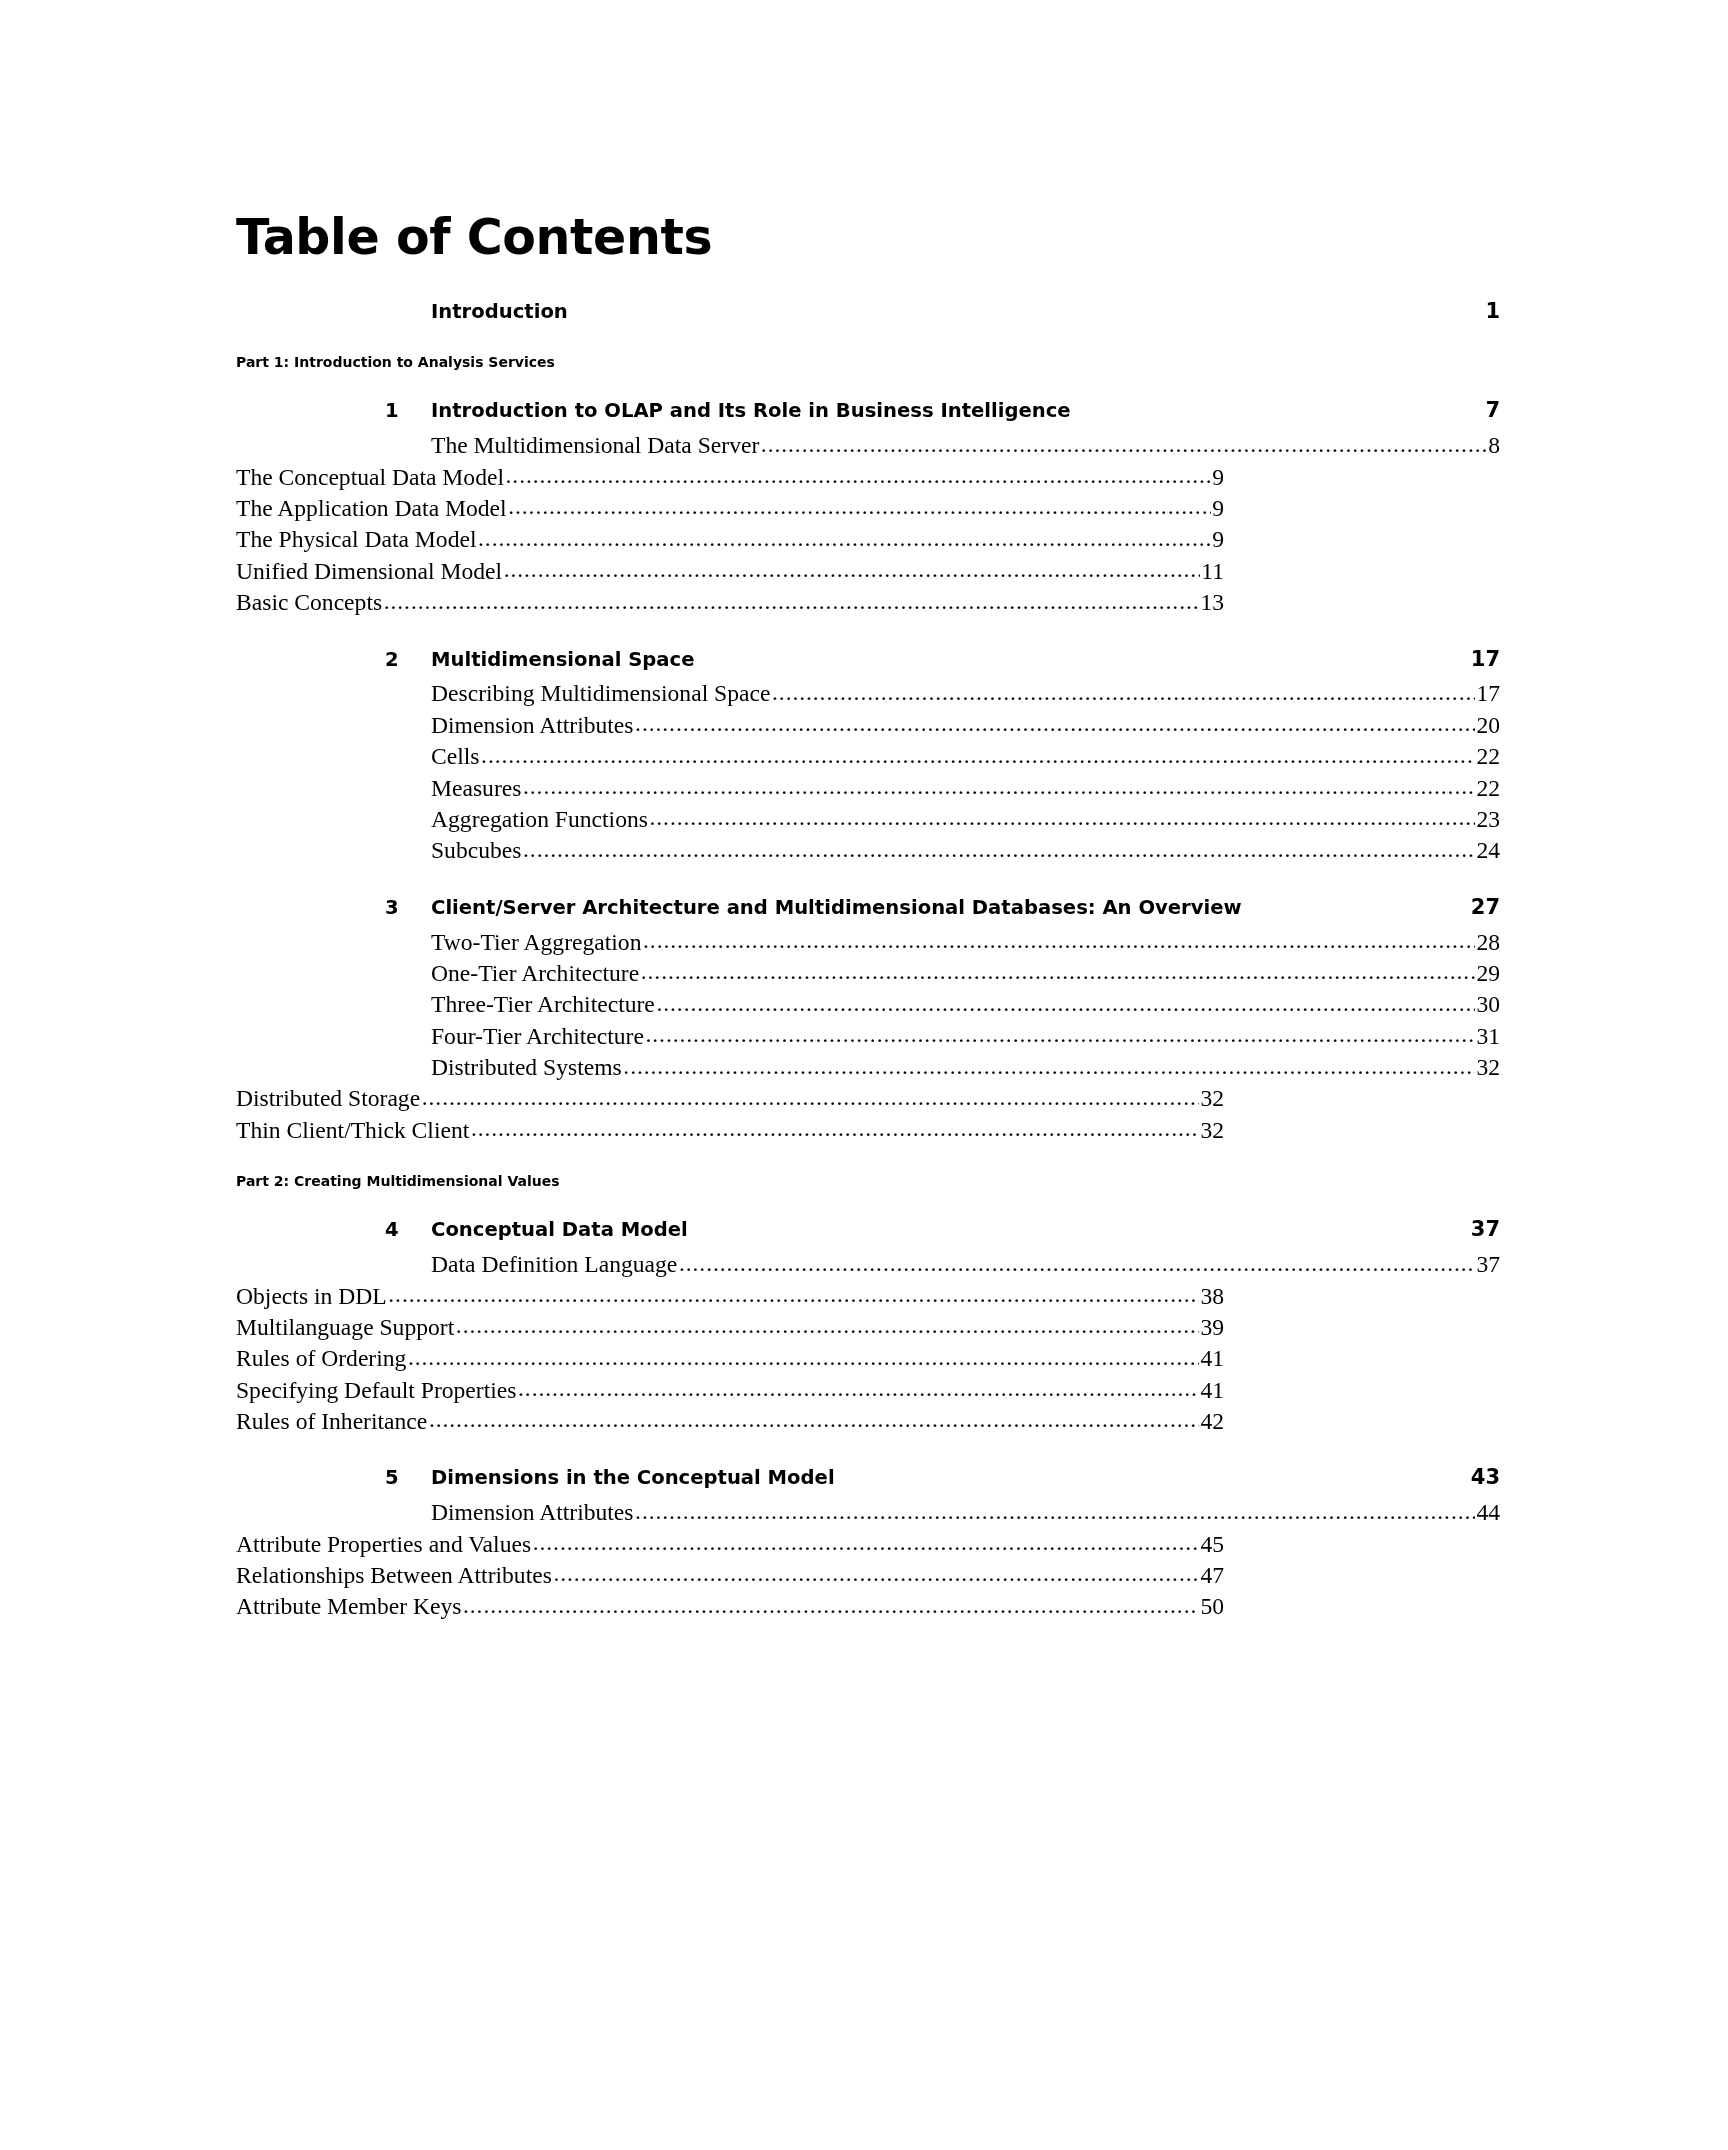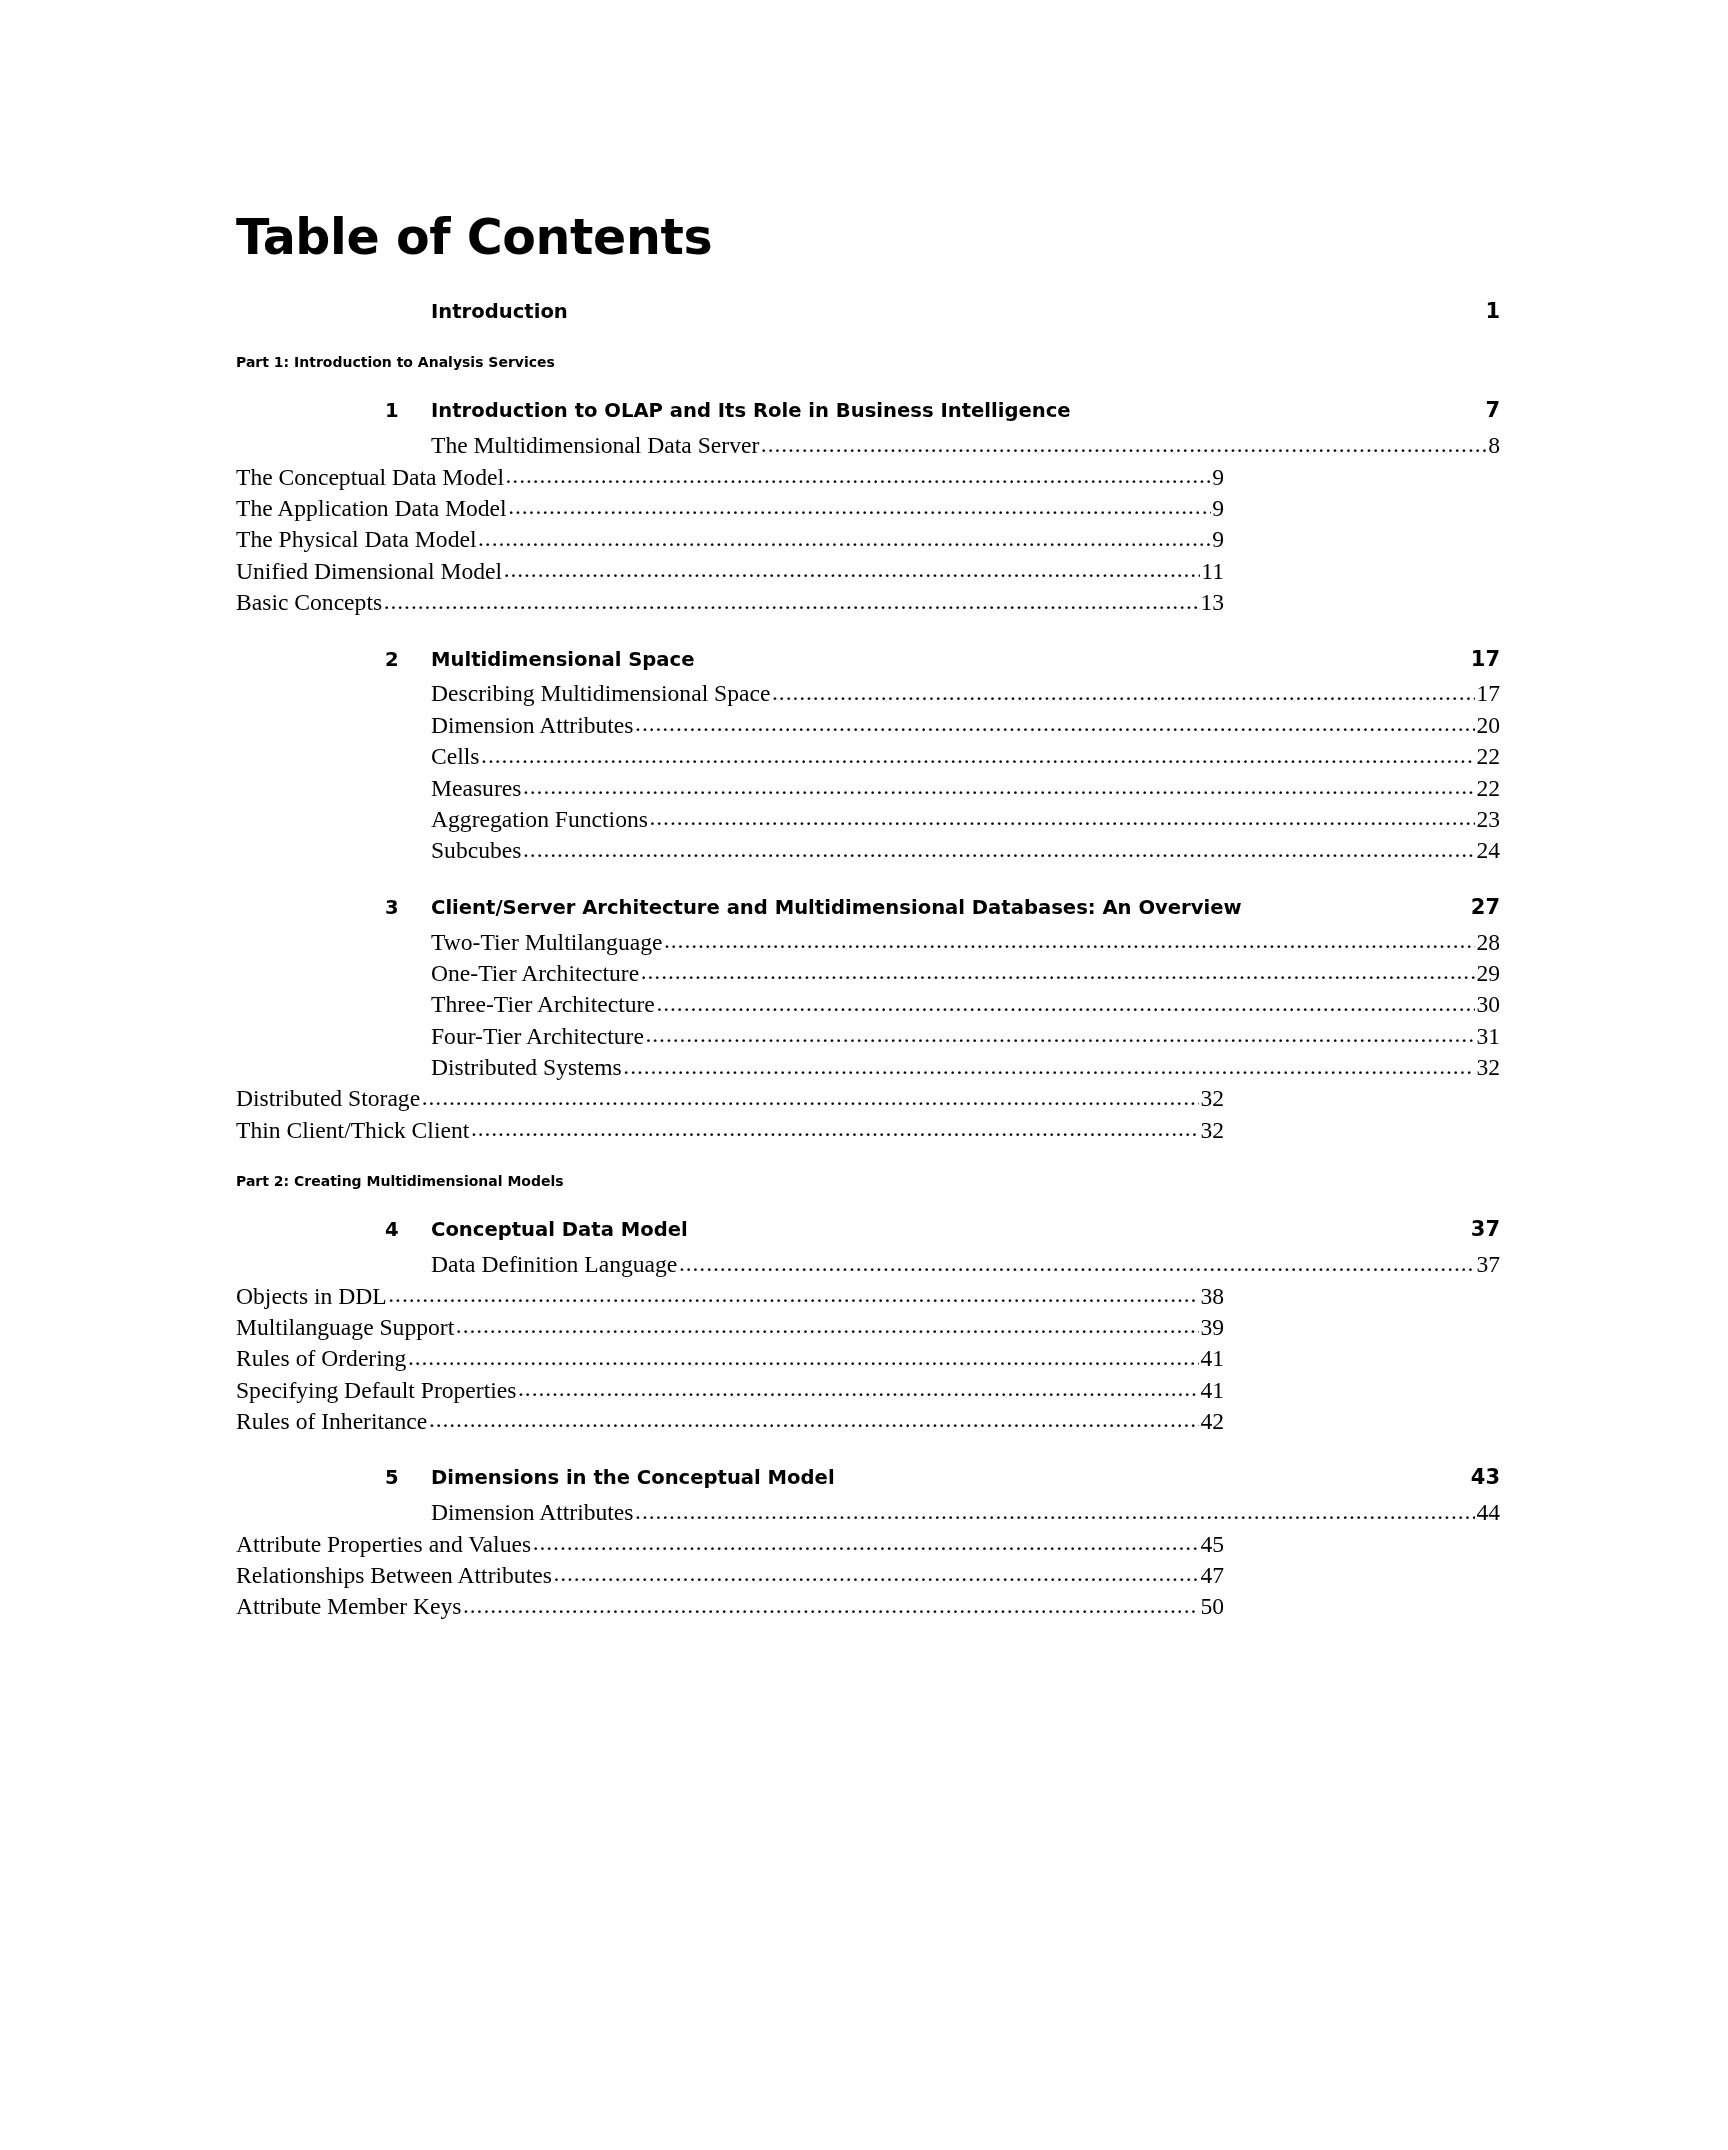--- a/index.html
+++ b/index.html
@@ -201,21 +201,21 @@
           <span class="leader dots">........................................................................................................................................................................................................</span>
           <span class="pg">24</span>
         </div>
         <div class="chapter">
           <span class="num">3</span>
           <span class="ctitle">Client/Server Architecture and Multidimensional Databases: An Overview</span>
           <span class="spacer"></span>
           <span class="pg">27</span>
         </div>
         <div class="row lvl1">
-          <span class="txt">Two-Tier Multilanguage</span>
+          <span class="txt">Two-Tier Aggregation</span>
           <span class="leader dots">........................................................................................................................................................................................................</span>
           <span class="pg">28</span>
         </div>
         <div class="row lvl1">
           <span class="txt">One-Tier Architecture</span>
           <span class="leader dots">........................................................................................................................................................................................................</span>
           <span class="pg">29</span>
         </div>
         <div class="row lvl1">
           <span class="txt">Three-Tier Architecture</span>
@@ -235,21 +235,21 @@
         <div class="row lvl2">
           <span class="txt">Distributed Storage</span>
           <span class="leader dots">........................................................................................................................................................................................................</span>
           <span class="pg">32</span>
         </div>
         <div class="row lvl2">
           <span class="txt">Thin Client/Thick Client</span>
           <span class="leader dots">........................................................................................................................................................................................................</span>
           <span class="pg">32</span>
         </div>
-        <div class="part">Part 2: Creating Multidimensional Models</div>
+        <div class="part">Part 2: Creating Multidimensional Values</div>
         <div class="chapter">
           <span class="num">4</span>
           <span class="ctitle">Conceptual Data Model</span>
           <span class="spacer"></span>
           <span class="pg">37</span>
         </div>
         <div class="row lvl1">
           <span class="txt">Data Definition Language</span>
           <span class="leader dots">........................................................................................................................................................................................................</span>
           <span class="pg">37</span>

